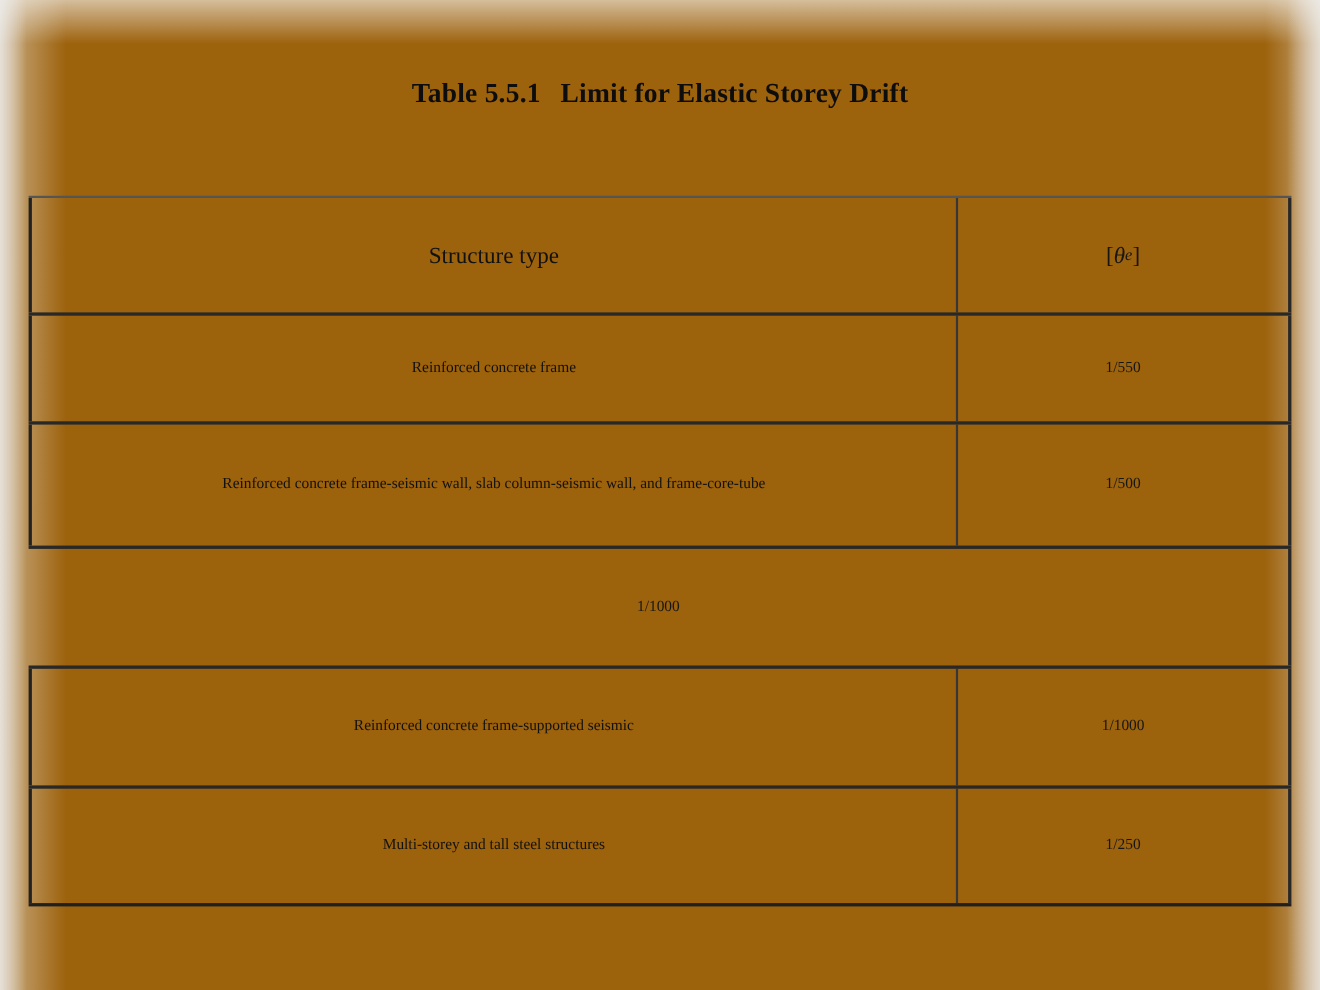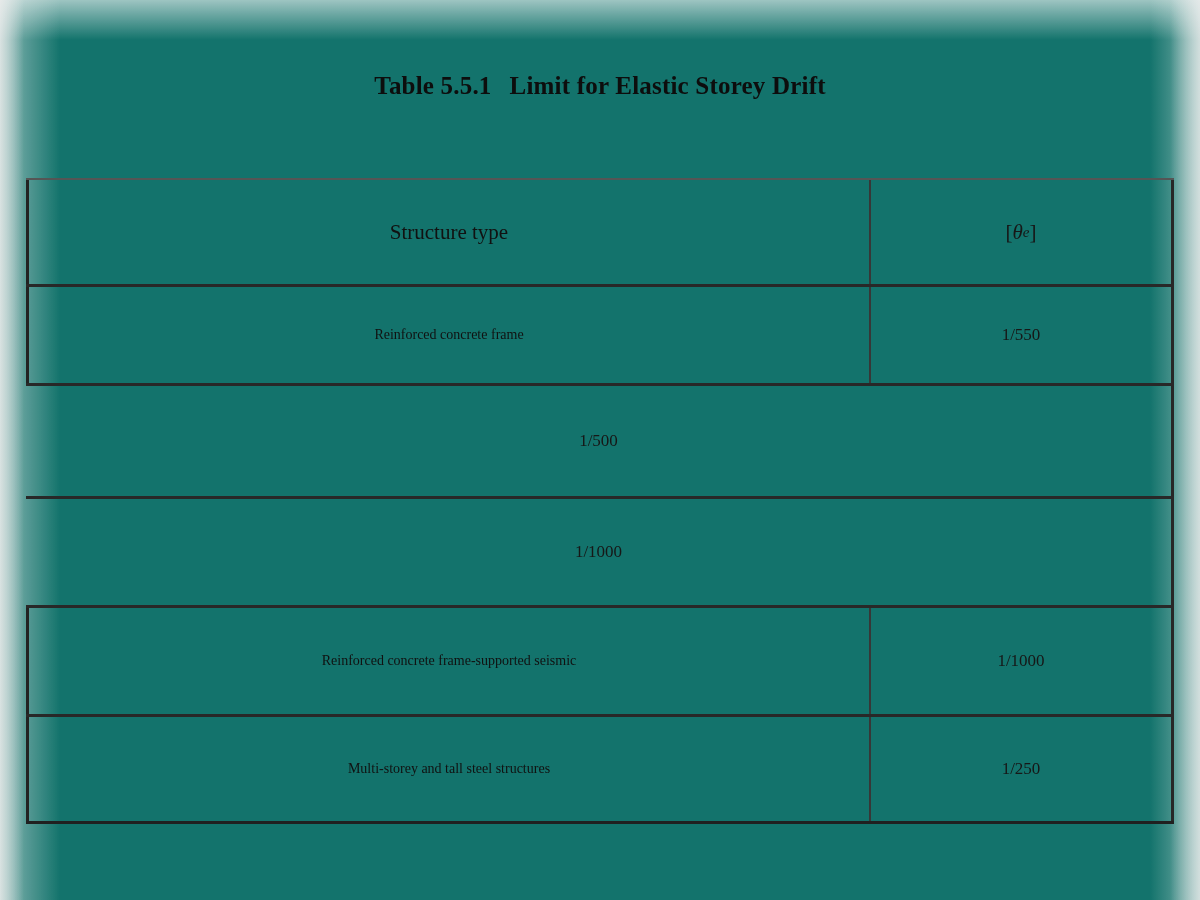--- a/index.html
+++ b/index.html
@@ -12,21 +12,21 @@
     background: #ffffff;
     font-family: "Liberation Serif", serif;
     color: #101010;
     overflow: hidden;
   }
 
   .page {
     position: relative;
     width: 1200px;
     height: 900px;
-    background: #0f766e;
+    background: #a16207;
   }
 
   
   .page::before {
     content: "";
     position: absolute;
     inset: 0;
     background:
       linear-gradient(90deg, rgba(238,238,238,0.55) 0px, rgba(255,255,255,0) 60px),
       linear-gradient(270deg, rgba(240,240,240,0.5) 0px, rgba(255,255,255,0) 50px),
@@ -88,21 +88,21 @@
     padding: 0 14px;
     border-left: 3px solid #262626;
     border-right: 2px solid #3a3a3a;
   }
   .cell-val {
     flex: 1 1 auto;
     box-sizing: border-box;
     display: flex;
     align-items: center;
     justify-content: center;
-    font-size: 17px;
+    font-size: 14px;
     color: #1b1b1b;
     border-right: 3px solid #2a2a2a;
   }
   .row.header .cell-type,
   .row.header .cell-val {
     font-size: 21px;
   }
   .row.r-head { height: 104px; }
   .row.r1 { height: 96px; }
   .row.r2 { height: 110px; }
@@ -173,20 +173,21 @@
     <div class="rule"></div>
 
     <div class="row r1">
       <div class="cell-type">Reinforced concrete frame</div>
       <div class="cell-val">1/550</div>
     </div>
 
     <div class="rule"></div>
 
     <div class="row r2">
+      <div class="cell-type">Reinforced concrete frame-seismic wall, slab column-seismic wall, and frame-core-tube</div>
       <div class="cell-val">1/500</div>
     </div>
 
     <div class="rule"></div>
 
     <div class="row r3">
       <div class="cell-val">1/1000</div>
     </div>
 
     <div class="rule"></div>

